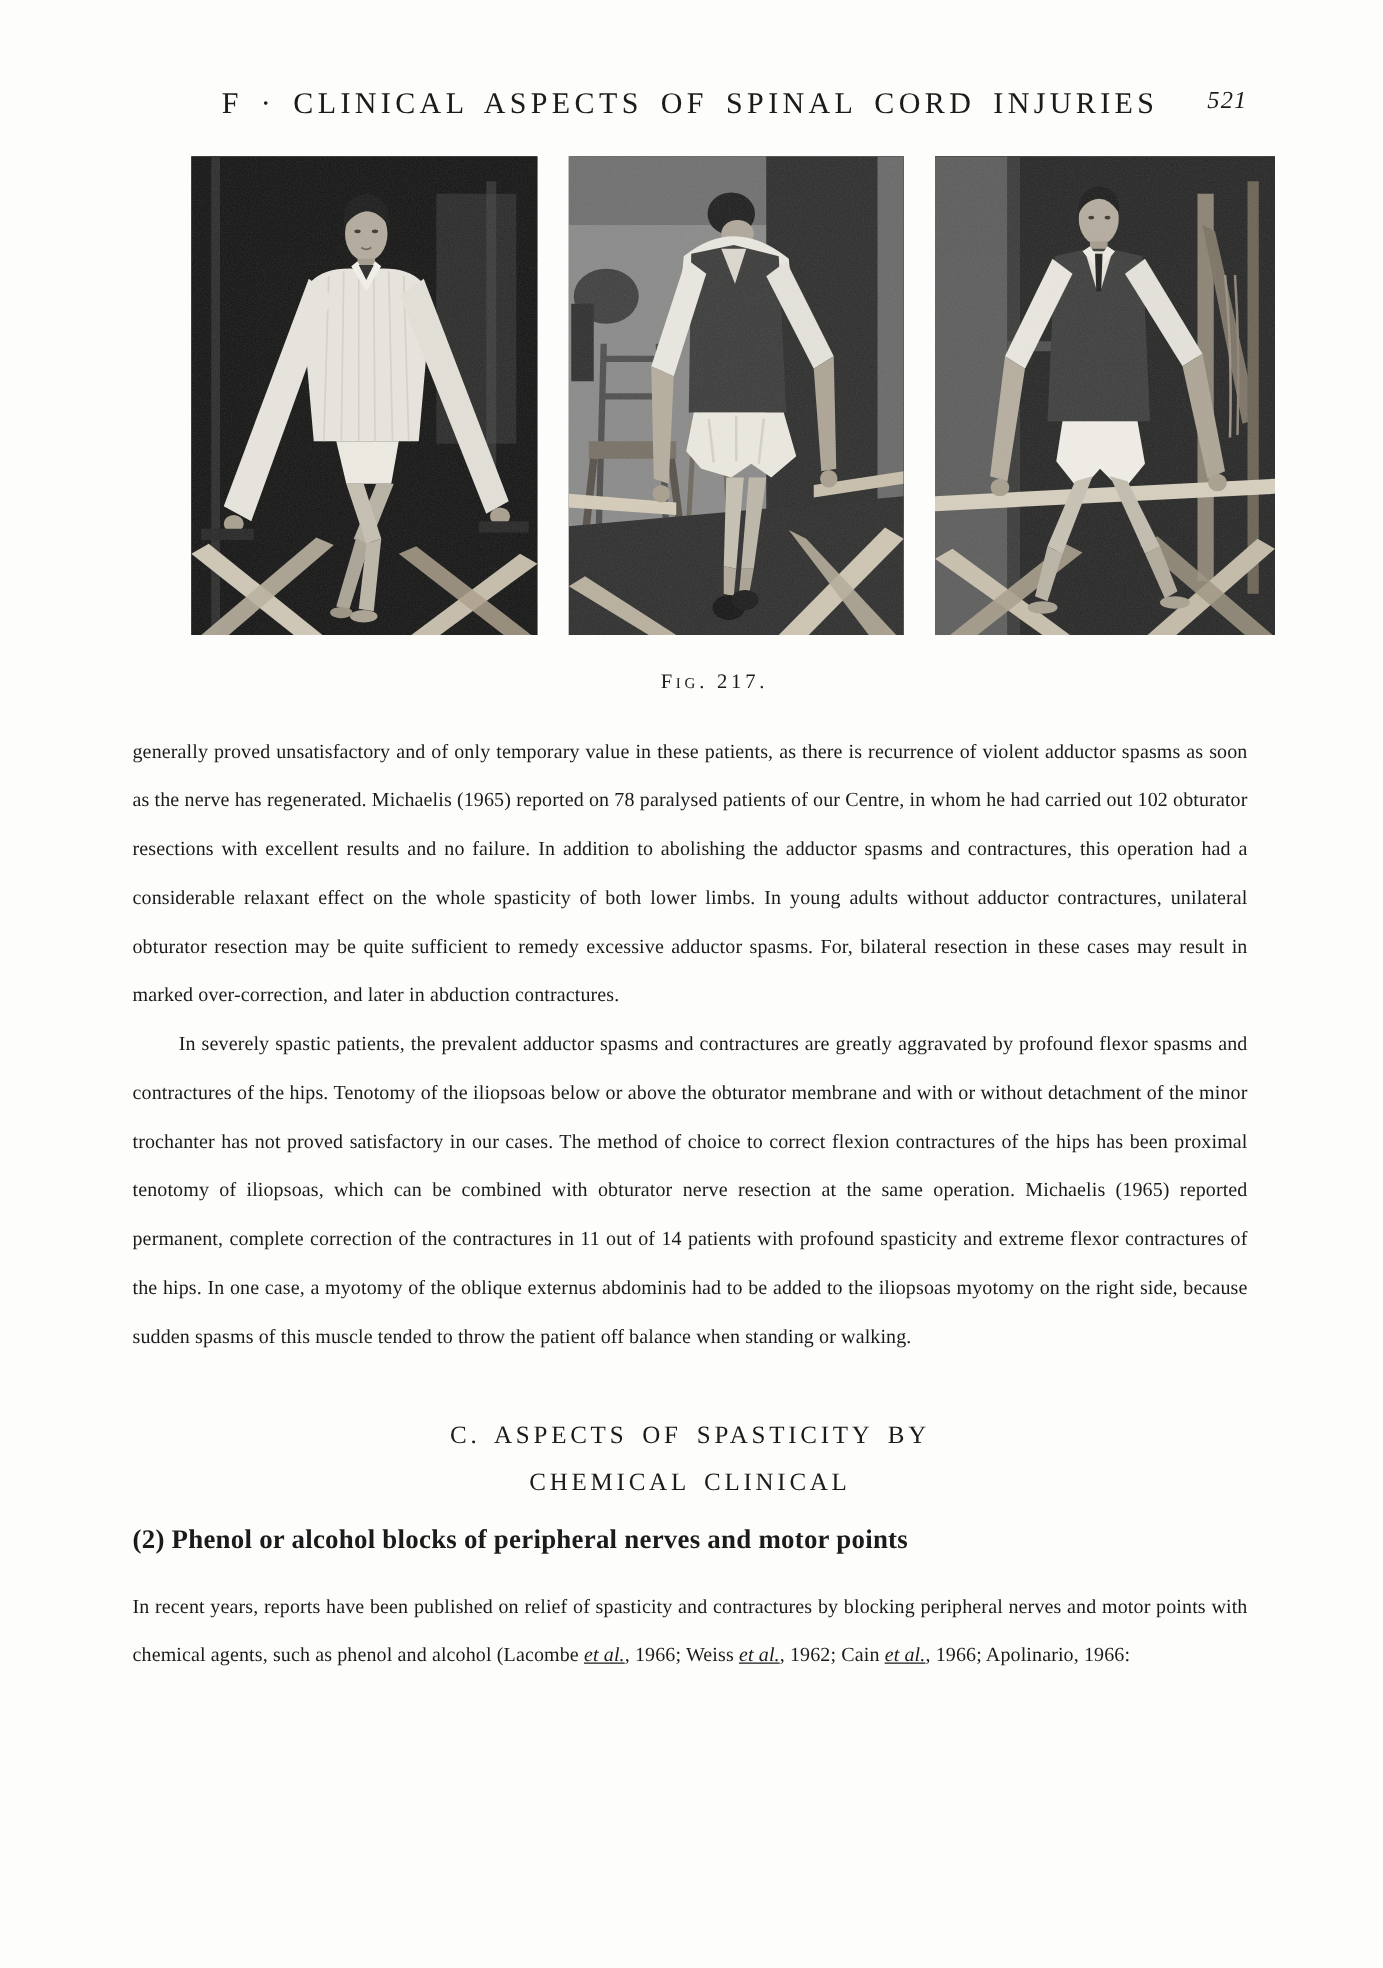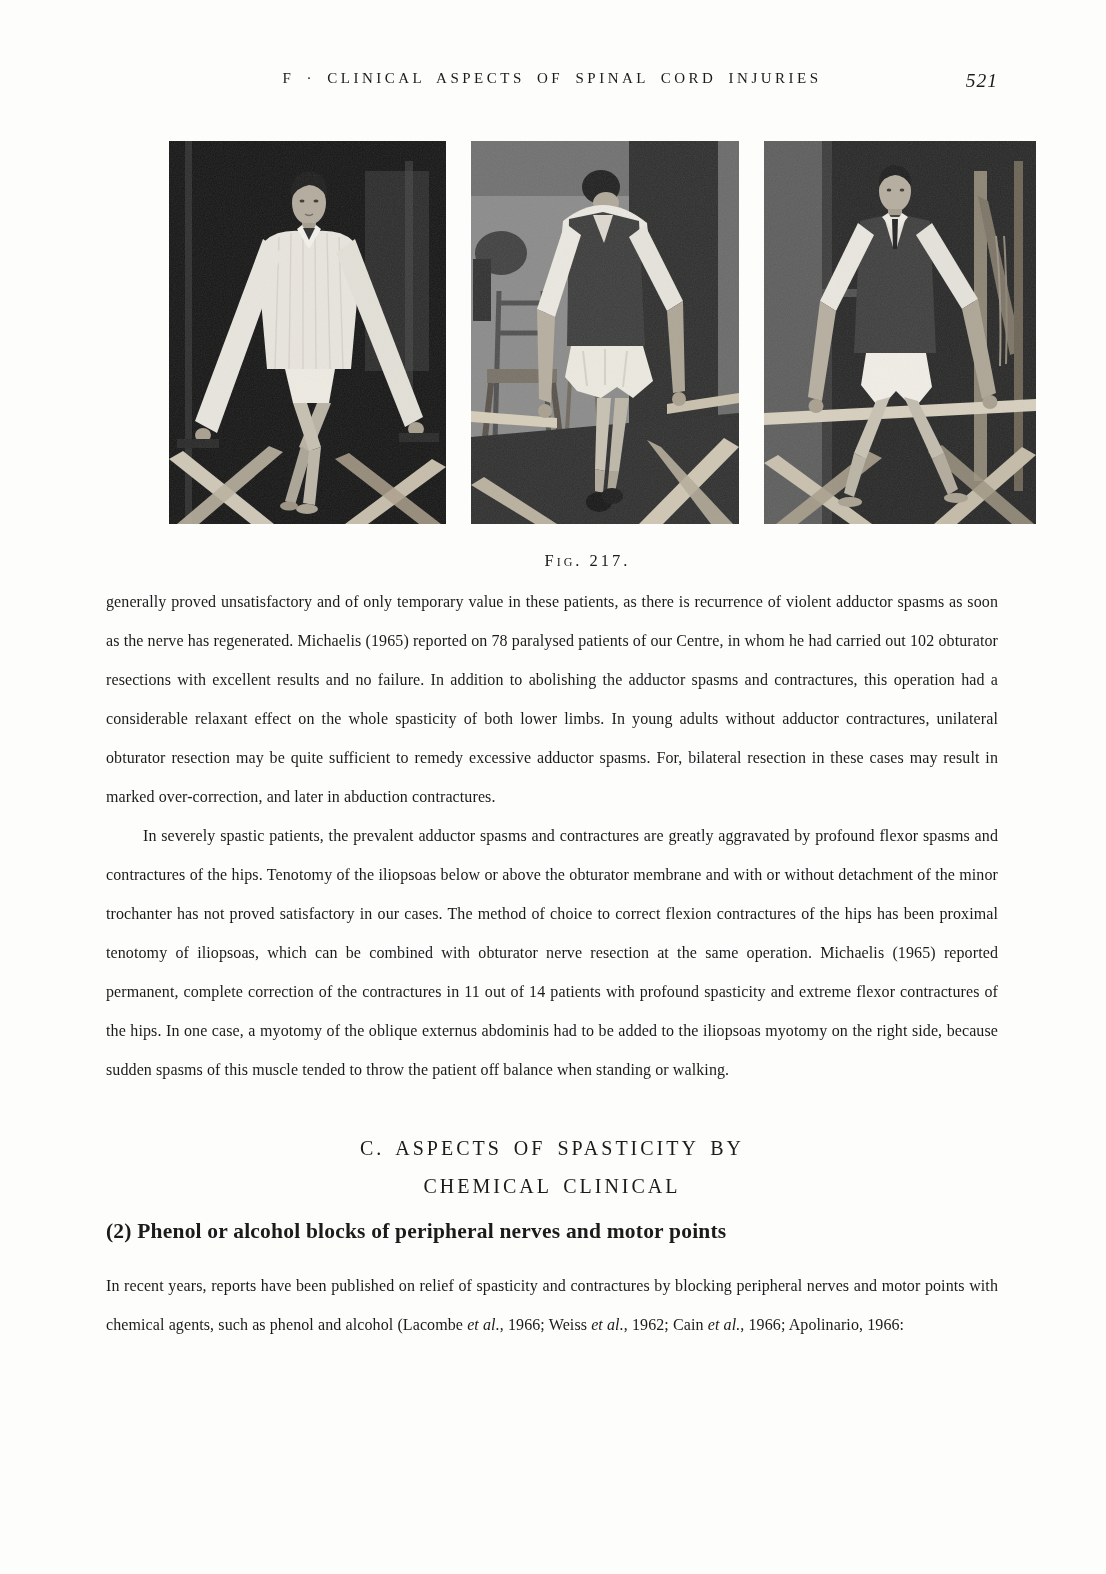--- a/index.html
+++ b/index.html
@@ -16,37 +16,37 @@
 
   
   .running-head {
     position: absolute;
     top: 70px; left: 106px;
     width: 892px; height: 26px;
   }
   .head-title {
     position: absolute; left: 0; right: 0; top: 0;
     text-align: center;
-    font-size: 15px;
+    font-size: 24px;
     letter-spacing: 3.5px;
     word-spacing: 5px;
     white-space: nowrap;
   }
   .page-number {
     position: absolute; right: 0; top: 0;
     font-size: 19.5px;
     letter-spacing: 1px;
     font-style: italic;
   }
 
   
   .photo-figure {
     position: absolute;
     top: 125px; left: 122px;
-    width: 868px; margin: 16px; padding-left: 31px;
+    width: 868px; margin: 0; padding-left: 31px;
   }
   .photo-row { display: flex; gap: 25px; }
   .photo { height: 383px; overflow: hidden; background: #222; flex: 0 0 auto; }
   .photo svg { display: block; }
   .caption {
     margin-top: 27px;
     text-align: center;
     font-size: 16.5px;
     font-variant: small-caps;
     letter-spacing: 3px;
@@ -60,21 +60,21 @@
   }
   .para {
     margin: 0;
     font-size: 16px;
     line-height: 39px;
     text-align: justify;
     letter-spacing: 0.1px;
   }
   .para.indent { text-indent: 37px; }
   .para.after-heading { margin-top: 20px; }
-  .para i { font-style: italic; }
+  .para i { font-style: italic; text-decoration: underline; }
 
   .section-heading {
     margin: 40px 0 0 0;
     text-align: center;
     font-weight: 400;
     font-size: 20px;
     letter-spacing: 3px;
     word-spacing: 4px;
     line-height: 38px;
   }

